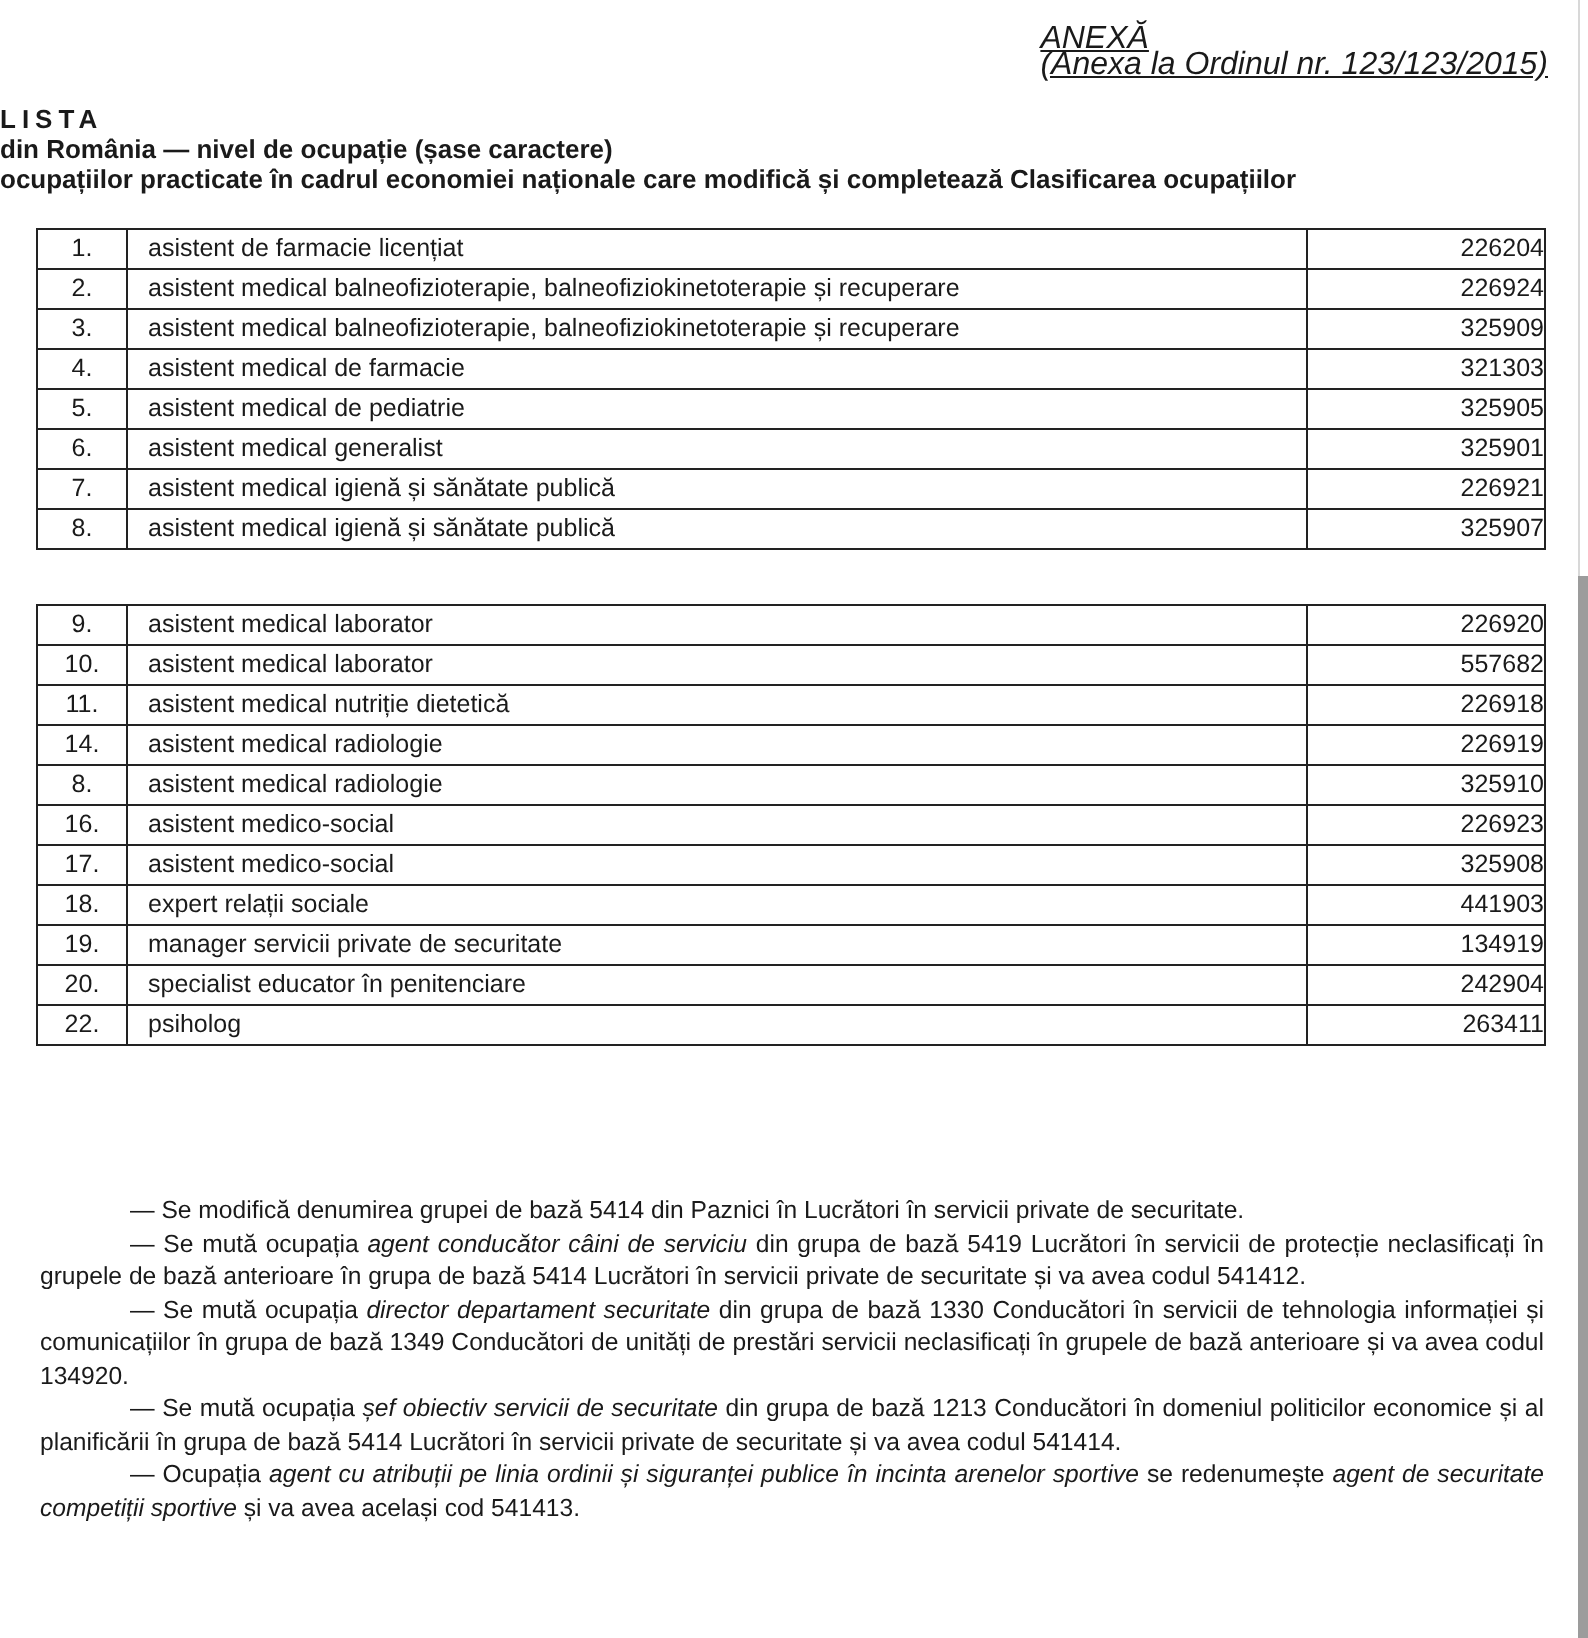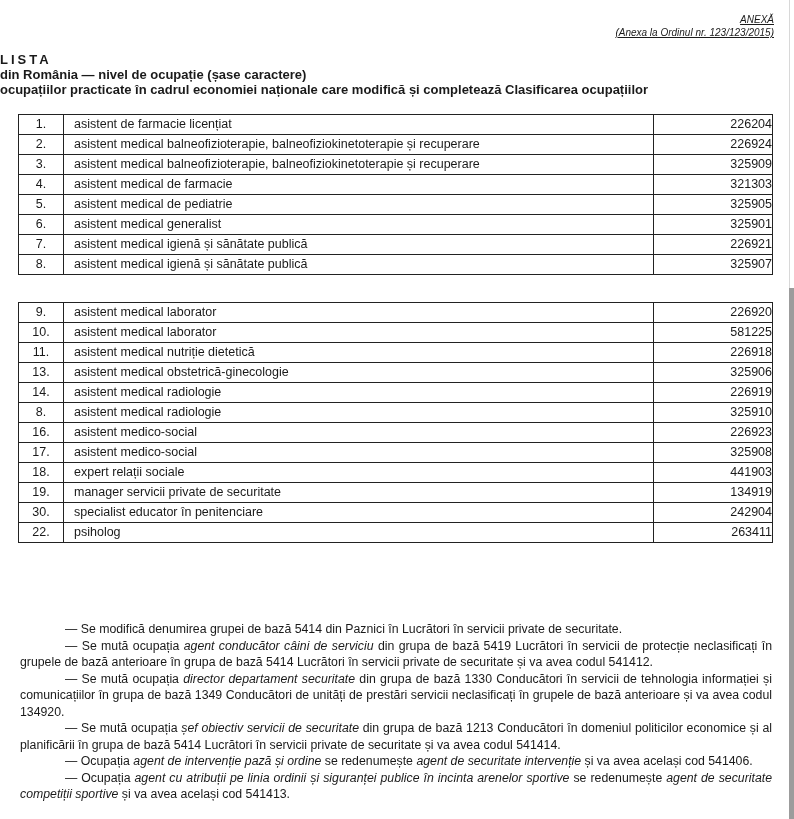--- a/index.html
+++ b/index.html
@@ -7,43 +7,43 @@
     width: 794px; height: 819px; position: relative; overflow: hidden;
     font-family: "Liberation Sans", sans-serif; color: #1a1a1a;
   }
   .right-edge-top {
     position: absolute; left: 789px; top: 0; width: 1px; height: 288px; background: #d8d8d8;
   }
   .right-edge-bottom {
     position: absolute; left: 789px; top: 288px; width: 5px; height: 531px; background: #9c9c9c;
   }
   .annex {
-    position: absolute; right: 20px; top: 13px; text-align: right;
-    font-size: 10px; font-style: italic; text-decoration: underline; line-height: 13px;
+    position: absolute; right: 20px; top: 13px; 
+    font-size: 16px; font-style: italic; text-decoration: underline; line-height: 13px;
   }
   .title-block {
     position: absolute; left: 0; top: 52px; width: 794px; 
     font-weight: bold; font-size: 13px; line-height: 15px;
   }
   .title-block .lista { letter-spacing: 3px; }
   table.occ {
     position: absolute; left: 18px; width: 755px;
     border-collapse: collapse; font-size: 12.5px;
   }
   table.occ td {
     border: 1.2px solid #222; height: 19px; padding: 0 0 0 0; line-height: 19px;
   }
   table.occ td.num { width: 44px; text-align: center; }
   table.occ td.name { padding-left: 10px; }
   table.occ td.code { width: 118px; text-align: right; }
   #table1 { top: 114px; }
   #table2 { top: 302px; }
   .notes {
     position: absolute; left: 20px; top: 597px; width: 752px;
-    font-size: 12.3px; line-height: 16.5px; text-align: justify; margin-top: 24px;
+    font-size: 12.3px; line-height: 16.5px; text-align: justify;
   }
   .notes p { margin: 0; text-indent: 45px; }
   .notes em { }
 </style>
 </head>
 <body>
 
 <div class="right-edge-top"></div>
 <div class="right-edge-bottom"></div>
 
@@ -105,31 +105,26 @@
 <table class="occ" id="table2">
     <tbody>
       <tr>
         <td class="num">9.</td>
         <td class="name">asistent medical laborator</td>
         <td class="code">226920</td>
       </tr>
       <tr>
         <td class="num">10.</td>
         <td class="name">asistent medical laborator</td>
-        <td class="code">581225</td>
+        <td class="code">557682</td>
       </tr>
       <tr>
         <td class="num">11.</td>
         <td class="name">asistent medical nutriție dietetică</td>
         <td class="code">226918</td>
-      </tr>
-      <tr>
-        <td class="num">13.</td>
-        <td class="name">asistent medical obstetrică-ginecologie</td>
-        <td class="code">325906</td>
       </tr>
       <tr>
         <td class="num">14.</td>
         <td class="name">asistent medical radiologie</td>
         <td class="code">226919</td>
       </tr>
       <tr>
         <td class="num">8.</td>
         <td class="name">asistent medical radiologie</td>
         <td class="code">325910</td>
@@ -148,32 +143,31 @@
         <td class="num">18.</td>
         <td class="name">expert relații sociale</td>
         <td class="code">441903</td>
       </tr>
       <tr>
         <td class="num">19.</td>
         <td class="name">manager servicii private de securitate</td>
         <td class="code">134919</td>
       </tr>
       <tr>
-        <td class="num">30.</td>
+        <td class="num">20.</td>
         <td class="name">specialist educator în penitenciare</td>
         <td class="code">242904</td>
       </tr>
       <tr>
         <td class="num">22.</td>
         <td class="name">psiholog</td>
         <td class="code">263411</td>
       </tr>
     </tbody>
   </table>
 
 <div class="notes">
     <p><span>— Se modifică denumirea grupei de bază 5414 din Paznici în Lucrători în servicii private de securitate.</span></p>
     <p><span>— Se mută ocupația </span><em>agent conducător câini de serviciu</em><span> din grupa de bază 5419 Lucrători în servicii de protecție neclasificați în grupele de bază anterioare în grupa de bază 5414 Lucrători în servicii private de securitate și va avea codul 541412.</span></p>
     <p><span>— Se mută ocupația </span><em>director departament securitate</em><span> din grupa de bază 1330 Conducători în servicii de tehnologia informației și comunicațiilor în grupa de bază 1349 Conducători de unități de prestări servicii neclasificați în grupele de bază anterioare și va avea codul 134920.</span></p>
     <p><span>— Se mută ocupația </span><em>șef obiectiv servicii de securitate</em><span> din grupa de bază 1213 Conducători în domeniul politicilor economice și al planificării în grupa de bază 5414 Lucrători în servicii private de securitate și va avea codul 541414.</span></p>
-    <p><span>— Ocupația </span><em>agent de intervenție pază și ordine</em><span> se redenumește </span><em>agent de securitate intervenție</em><span> și va avea același cod 541406.</span></p>
     <p><span>— Ocupația </span><em>agent cu atribuții pe linia ordinii și siguranței publice în incinta arenelor sportive</em><span> se redenumește </span><em>agent de securitate competiții sportive</em><span> și va avea același cod 541413.</span></p>
   </div>
 
 </body></html>

